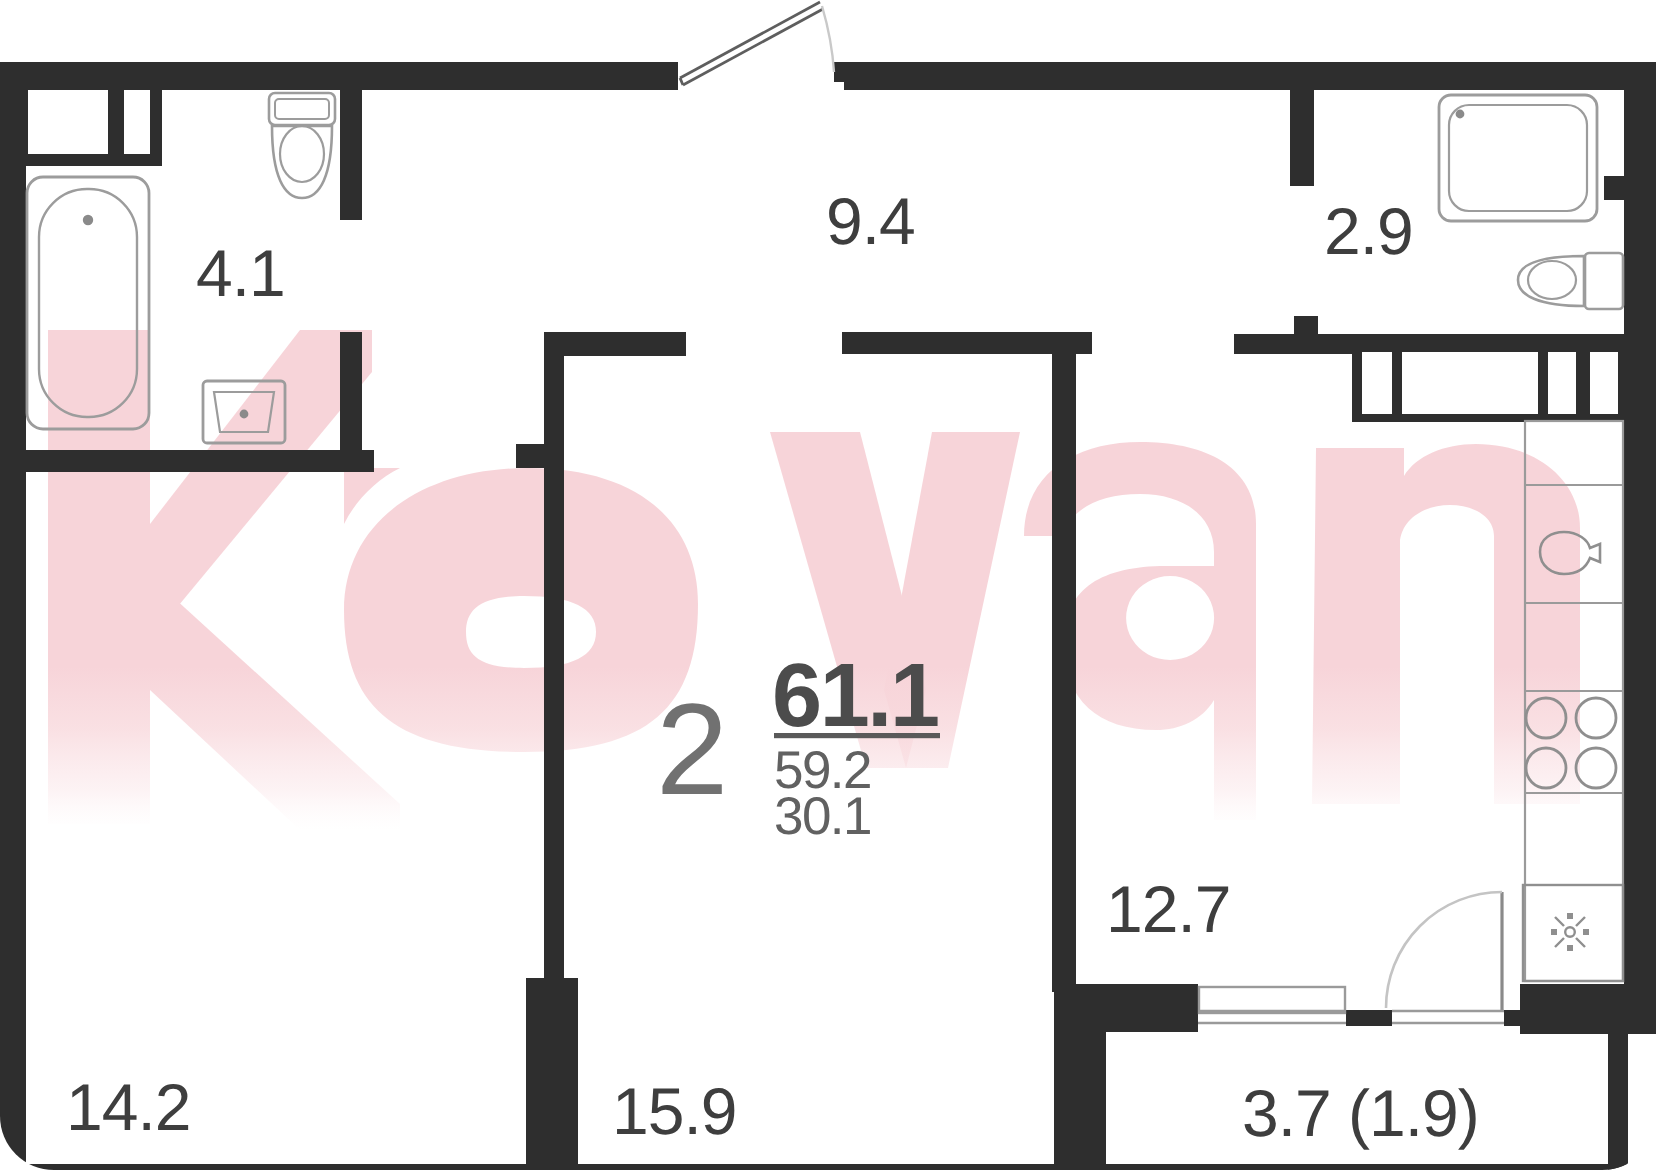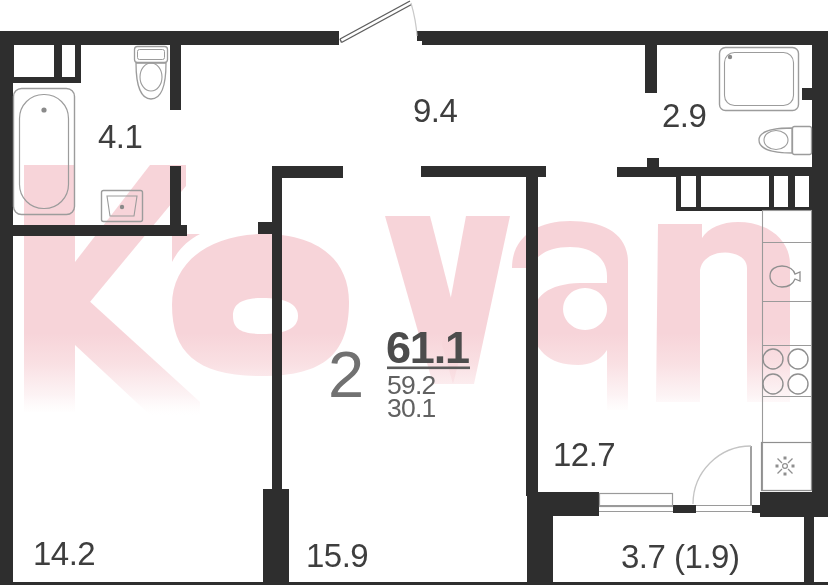--- a/index.html
+++ b/index.html
@@ -1,17 +1,17 @@
 <!DOCTYPE html>
 <html><head>
 <meta charset="utf-8">
 <style>
   html,body{margin:0;padding:0;background:#ffffff;}
   #page{position:relative;width:828px;height:585px;overflow:hidden;
-        font-family:"Liberation Sans", sans-serif;}
+        font-family:"Liberation Sans", sans-serif;border-radius:27px;}
   svg{position:absolute;left:0;top:0;}
 </style>
 </head>
 <body>
 <div id="page">
 <svg width="828" height="585" viewBox="0 0 828 585">
 <defs>
   <linearGradient id="wmfade" x1="0" y1="160" x2="0" y2="415" gradientUnits="userSpaceOnUse">
     <stop offset="0" stop-color="#f7d4d9" stop-opacity="1"></stop>
     <stop offset="0.68" stop-color="#f7d4d9" stop-opacity="1"></stop>

